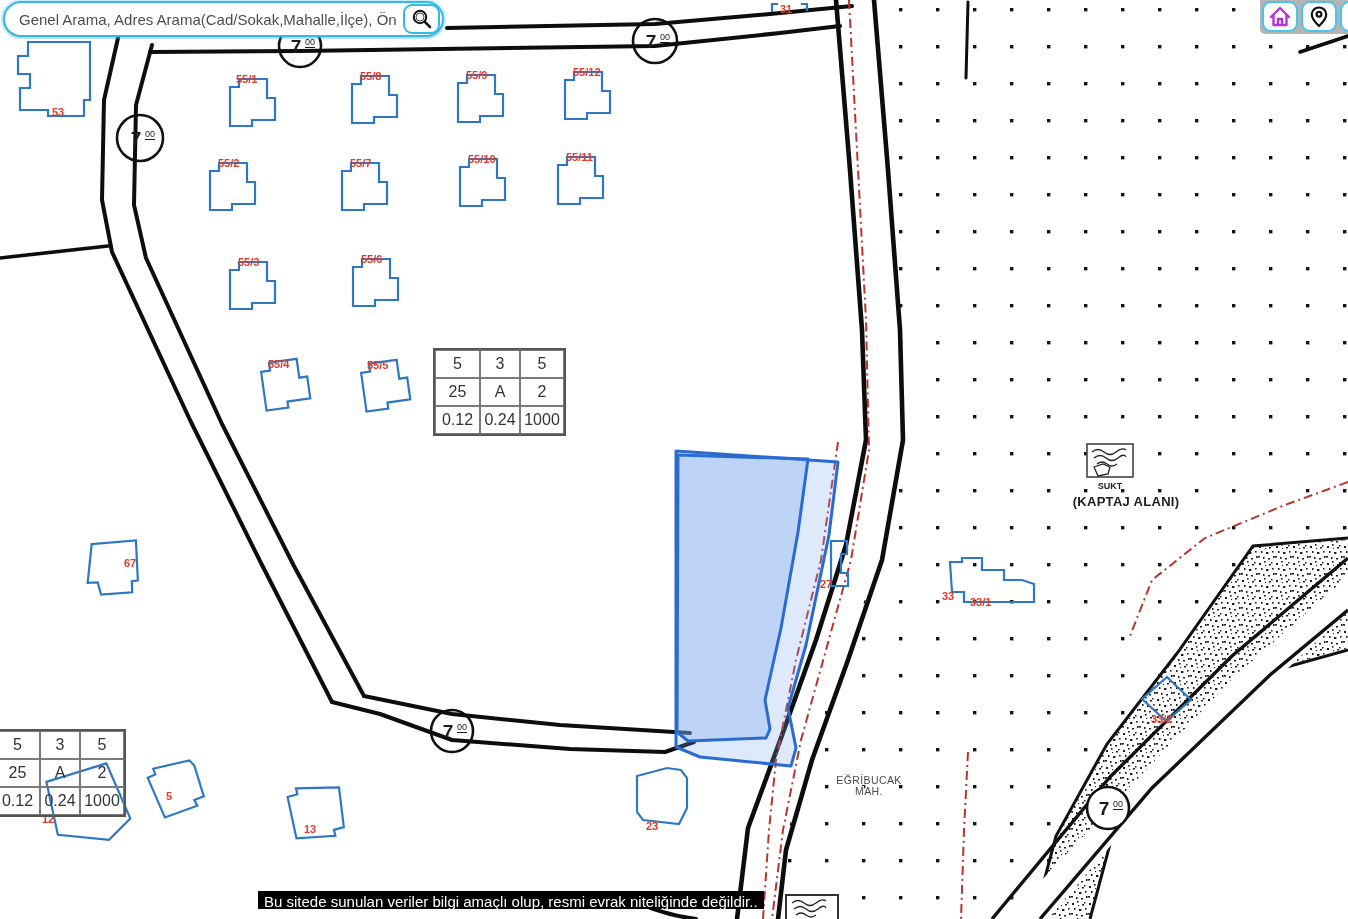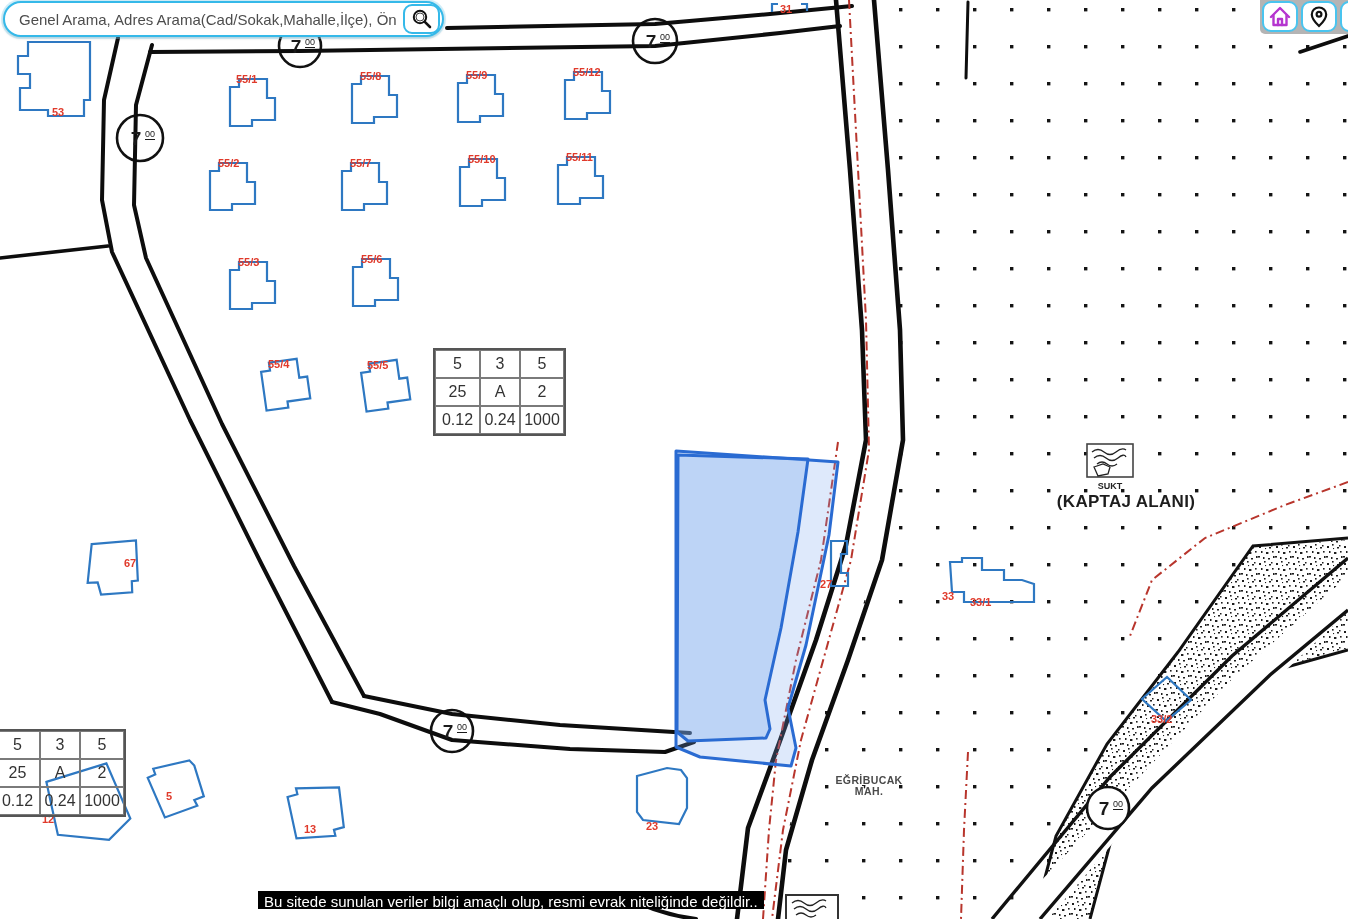--- a/index.html
+++ b/index.html
@@ -21,23 +21,23 @@
   .toolbtn{width:36px;height:31px;background:#fff;border:2px solid #49c4ef;border-radius:9px;
     display:flex;align-items:center;justify-content:center;cursor:pointer;padding:0;box-sizing:border-box;flex:none;}
   
   .itable{position:absolute;display:grid;grid-template-columns:45px 40px 44px;grid-auto-rows:28px;
     border:2px solid #555;background:transparent;}
   .itable div{border:1px solid #7a7a7a;display:flex;align-items:center;justify-content:center;
     font-size:16px;color:#333;}
   
   .watertext{position:absolute;left:952px;top:490px;width:348px;text-align:center;font-weight:bold;
     font-size:20px;line-height:23px;color:#1d1d1d;letter-spacing:.3px;}
-  .watertext .l2{font-size:17px;}
+  .watertext .l2{font-size:13px;}
   .district{position:absolute;left:826px;top:775px;width:86px;text-align:center;font-size:10.5px;
-    font-weight:bold;line-height:11px;color:#4a4a4a;letter-spacing:.4px;
+    font-weight:normal;line-height:11px;color:#4a4a4a;letter-spacing:.4px;
     text-shadow:1px 1px 0 #fff,-1px -1px 0 #fff,1px -1px 0 #fff,-1px 1px 0 #fff,0 1px 0 #fff,0 -1px 0 #fff;}
   .disclaimer{position:absolute;left:258px;top:891px;height:18px;background:#000;color:#fff;
     font-size:15px;line-height:22px;padding:0 6px;white-space:nowrap;}
 </style>
 </head>
 <body>
 
 <div id="app">
 
 <svg id="map-svg" width="1348" height="919" viewBox="0 0 1348 919">

